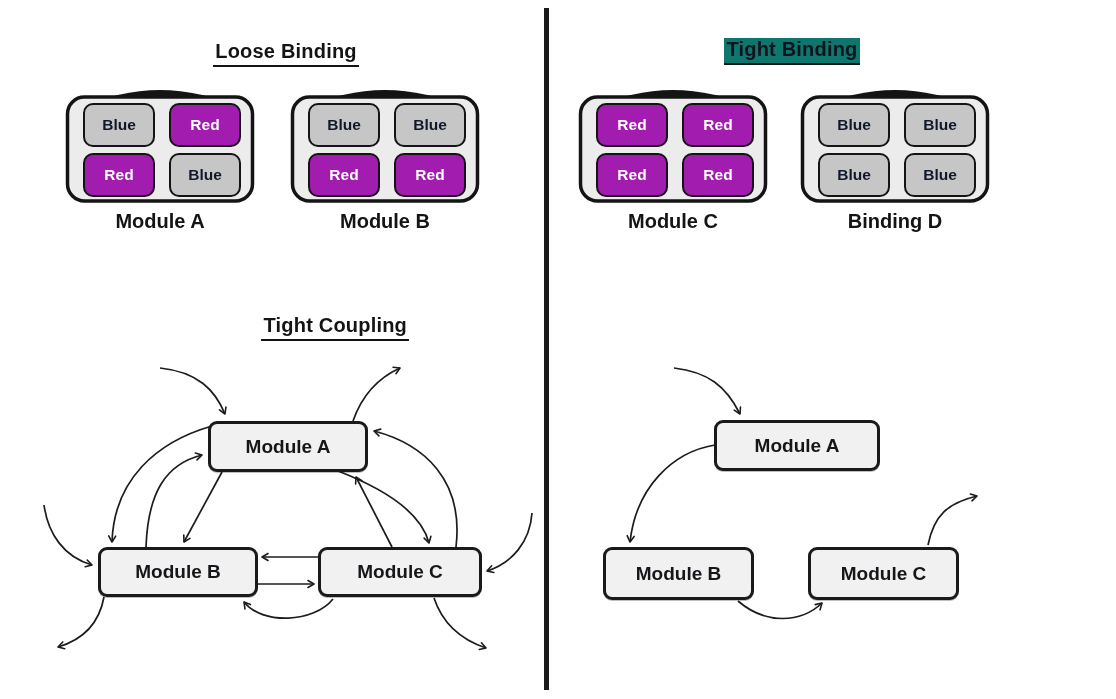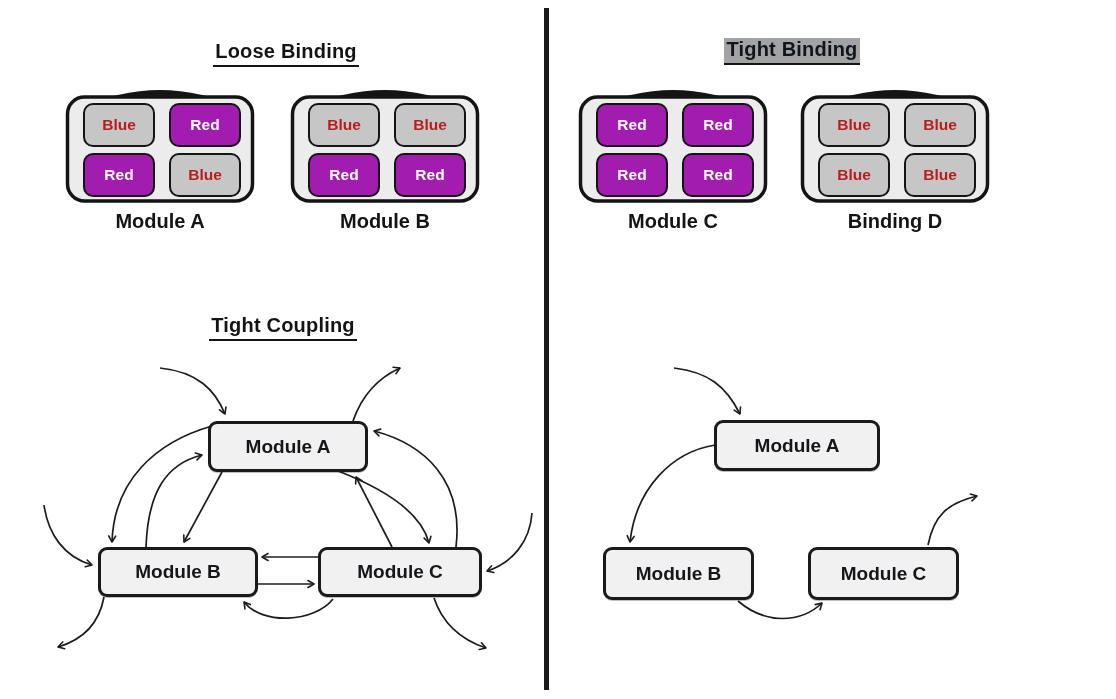--- a/index.html
+++ b/index.html
@@ -5,35 +5,35 @@
   html,body { margin:0; padding:0; background:#ffffff; }
   #stage {
     position:relative; width:1116px; height:699px; background:#ffffff;
     font-family:Liberation Sans, sans-serif; color:#141414; overflow:hidden;
   }
   .abs { position:absolute; }
 
   
   .title { font-size:20px; font-weight:700; text-align:center; letter-spacing:.2px; }
   .title .u { border-bottom:2.5px solid #141414; padding:0 2px 2px 2px; display:inline-block; }
-  .title .hl { background:#a3a3a3; color:#10151d; }
+  .title .hl { background:#0f766e; color:#10151d; }
 
   
   .divider { background:#1a1a1a; }
 
   
   .bmodule { width:192px; height:120px; position:absolute; }
   .bmodule svg.shell { position:absolute; left:0; top:0; width:100%; height:100%; }
   .chips {
     position:absolute; left:19px; right:15px; top:18px;
     display:grid; grid-template-columns:1fr 1fr; gap:6px 14px;
   }
   .chip {
     height:44px; border:2.5px solid #141414; border-radius:10px;
-    background:#c6c6c6; color:#b91c1c;
+    background:#c6c6c6; color:#0f172a;
     display:flex; align-items:center; justify-content:center;
     font-size:15.5px; font-weight:700; box-sizing:border-box;
   }
   .chip.dark { background:#a21caf; color:#ffffff; }
   .mlabel { position:absolute; text-align:center; font-size:20px; font-weight:700; }
 
   
   .node {
     position:absolute; box-sizing:border-box;
     border:3px solid #1a1a1a; border-radius:9px; background:#f1f1f1;
@@ -108,21 +108,21 @@
     </svg>
     <div class="chips">
       <div class="chip">Blue</div>
       <div class="chip">Blue</div>
       <div class="chip">Blue</div>
       <div class="chip">Blue</div>
     </div>
   </div>
   <div class="mlabel" style="left:799px; top:210px; width:192px;">Binding D</div>
 
-  <div class="abs title" style="left:157px; top:314px; width:252px;">
+  <div class="abs title" style="left:157px; top:314px; width:252px;text-align:right;">
     <span class="u">Tight Coupling</span>
   </div>
 
   <svg class="wires abs" style="left:0; top:280px;" width="546" height="419" viewBox="0 0 546 419">
     <defs>
       <marker id="arrL" markerWidth="11" markerHeight="11" refX="7.5" refY="5" orient="auto" markerUnits="userSpaceOnUse">
         <path d="M1.5,1.5 L7.5,5 L1.5,8.5" fill="none" stroke="#1c1c1c" stroke-width="1.6" stroke-linecap="round" stroke-linejoin="round"></path>
       </marker>
     </defs>
 

